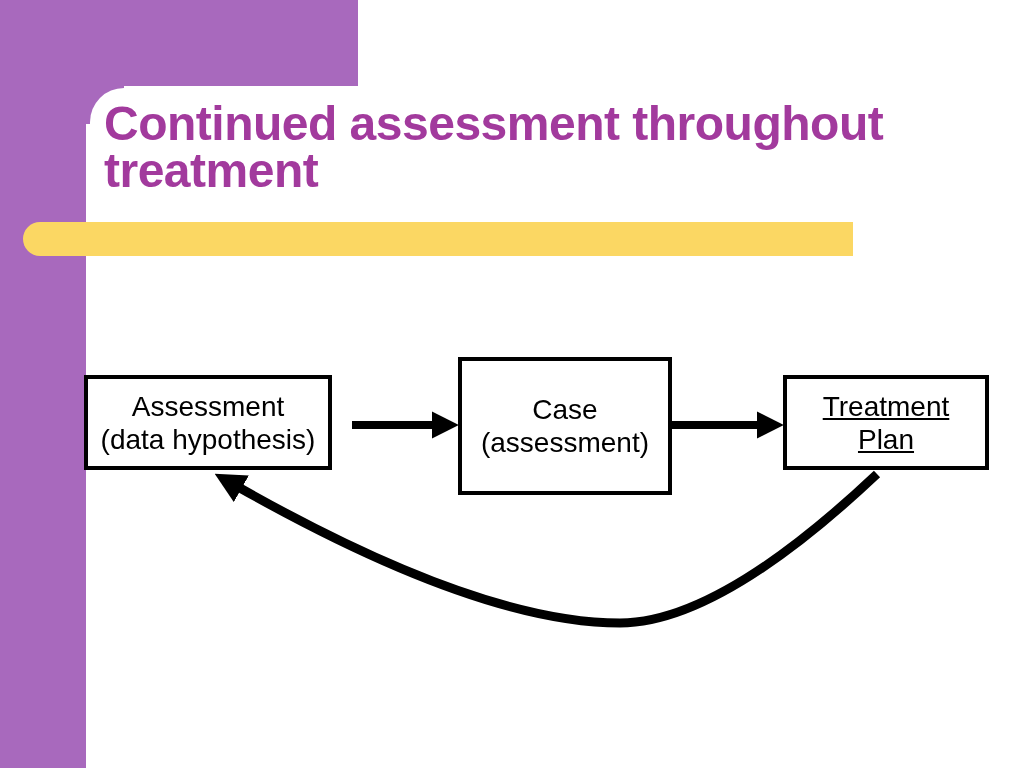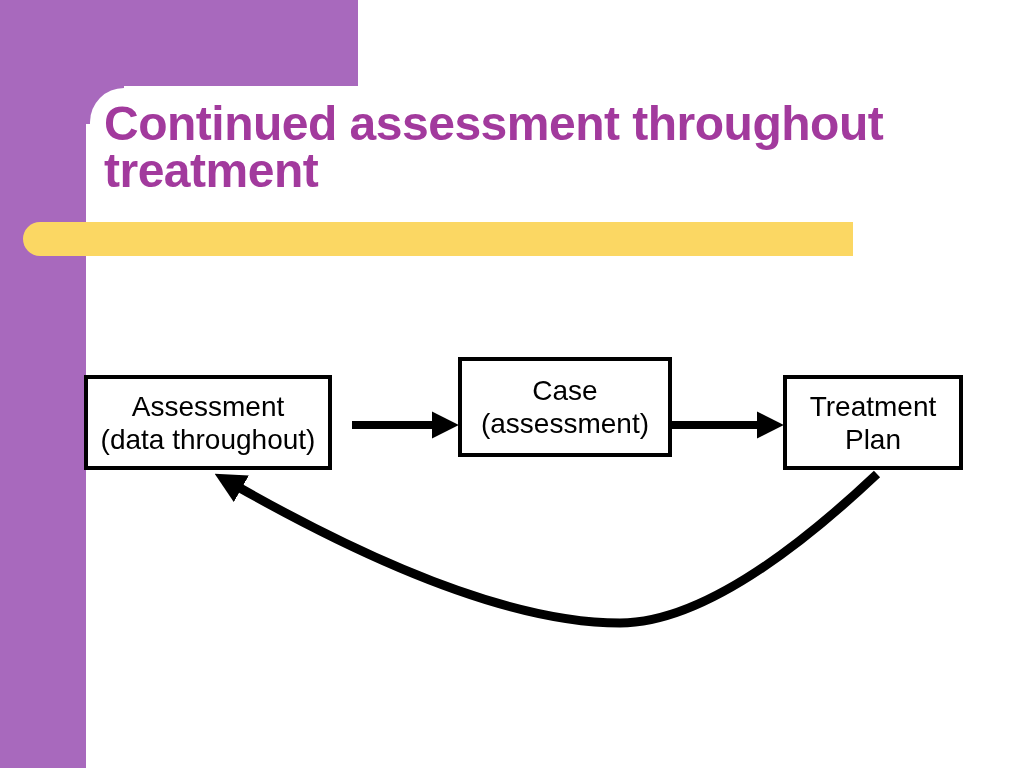--- a/index.html
+++ b/index.html
@@ -25,43 +25,43 @@
     font-size:48px;font-weight:bold;line-height:47px;letter-spacing:-0.5px;
     color:var(--title-color);}
   .title-underline-bar{position:absolute;left:23px;top:222px;width:830px;height:34px;
     background:var(--accent-yellow);border-radius:17px 0 0 17px;}
 
   
   .flow-box{position:absolute;background:#fff;border:4px solid var(--diagram-ink);
     display:flex;flex-direction:column;align-items:center;justify-content:center;
     font-size:28px;line-height:33px;color:var(--diagram-ink);text-align:center;}
   .box-assessment{left:84px;top:375px;width:248px;height:95px;}
-  .box-case-formulation{left:458px;top:357px;width:214px;height:100px;}
-  .box-treatment-plan{left:783px;top:375px;width:180px;height:95px;}
+  .box-case-formulation{left:458px;top:357px;width:214px;height:138px;}
+  .box-treatment-plan{left:783px;top:375px;width:206px;height:95px;text-decoration:underline;}
 
   .connector-layer{position:absolute;left:0;top:0;width:1024px;height:768px;pointer-events:none;}
 </style>
 </head>
 <body>
 
 <div class="slide">
 
   <div class="top-accent-block"></div>
   <div class="left-accent-bar"></div>
   <div class="accent-corner-patch"></div>
   <div class="content-panel"></div>
 
   <h1 class="slide-title">Continued assessment throughout treatment</h1>
   <div class="title-underline-bar"></div>
 
   <div>
 
     <div class="flow-box box-assessment">
       <span>Assessment</span>
-      <span>(data throughout)</span>
+      <span>(data hypothesis)</span>
     </div>
 
     <div class="flow-box box-case-formulation">
       <span>Case</span>
       <span>(assessment)</span>
     </div>
 
     <div class="flow-box box-treatment-plan">
       <span>Treatment</span>
       <span>Plan</span>

